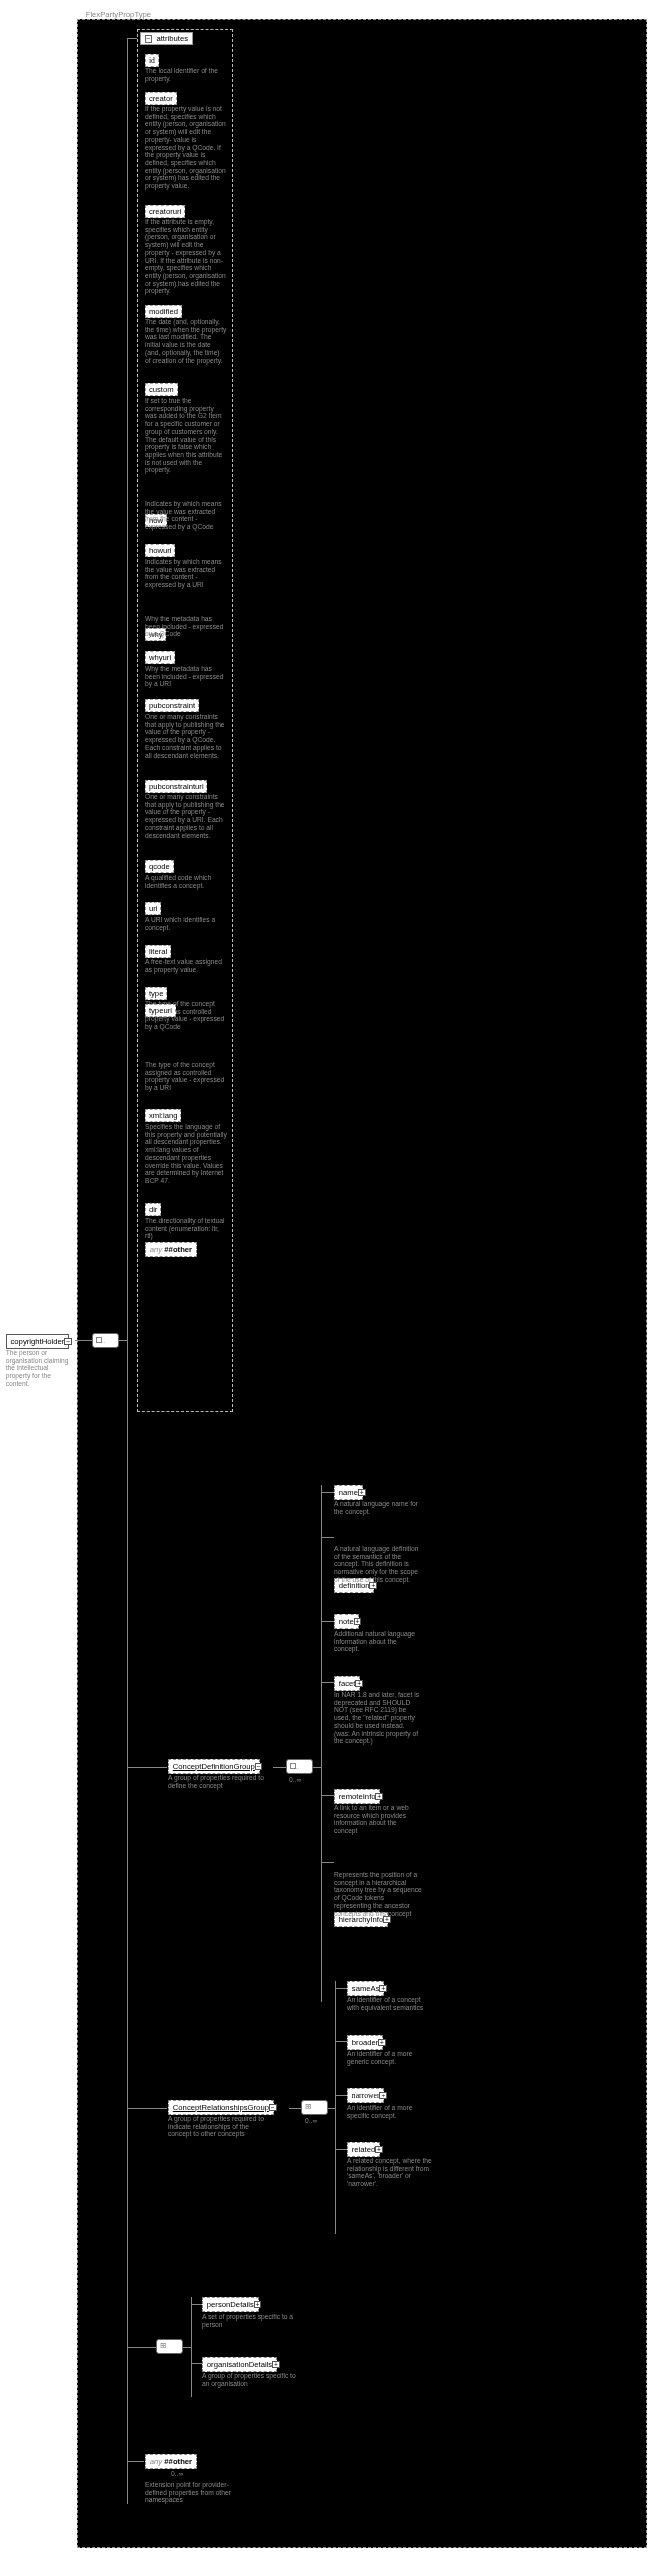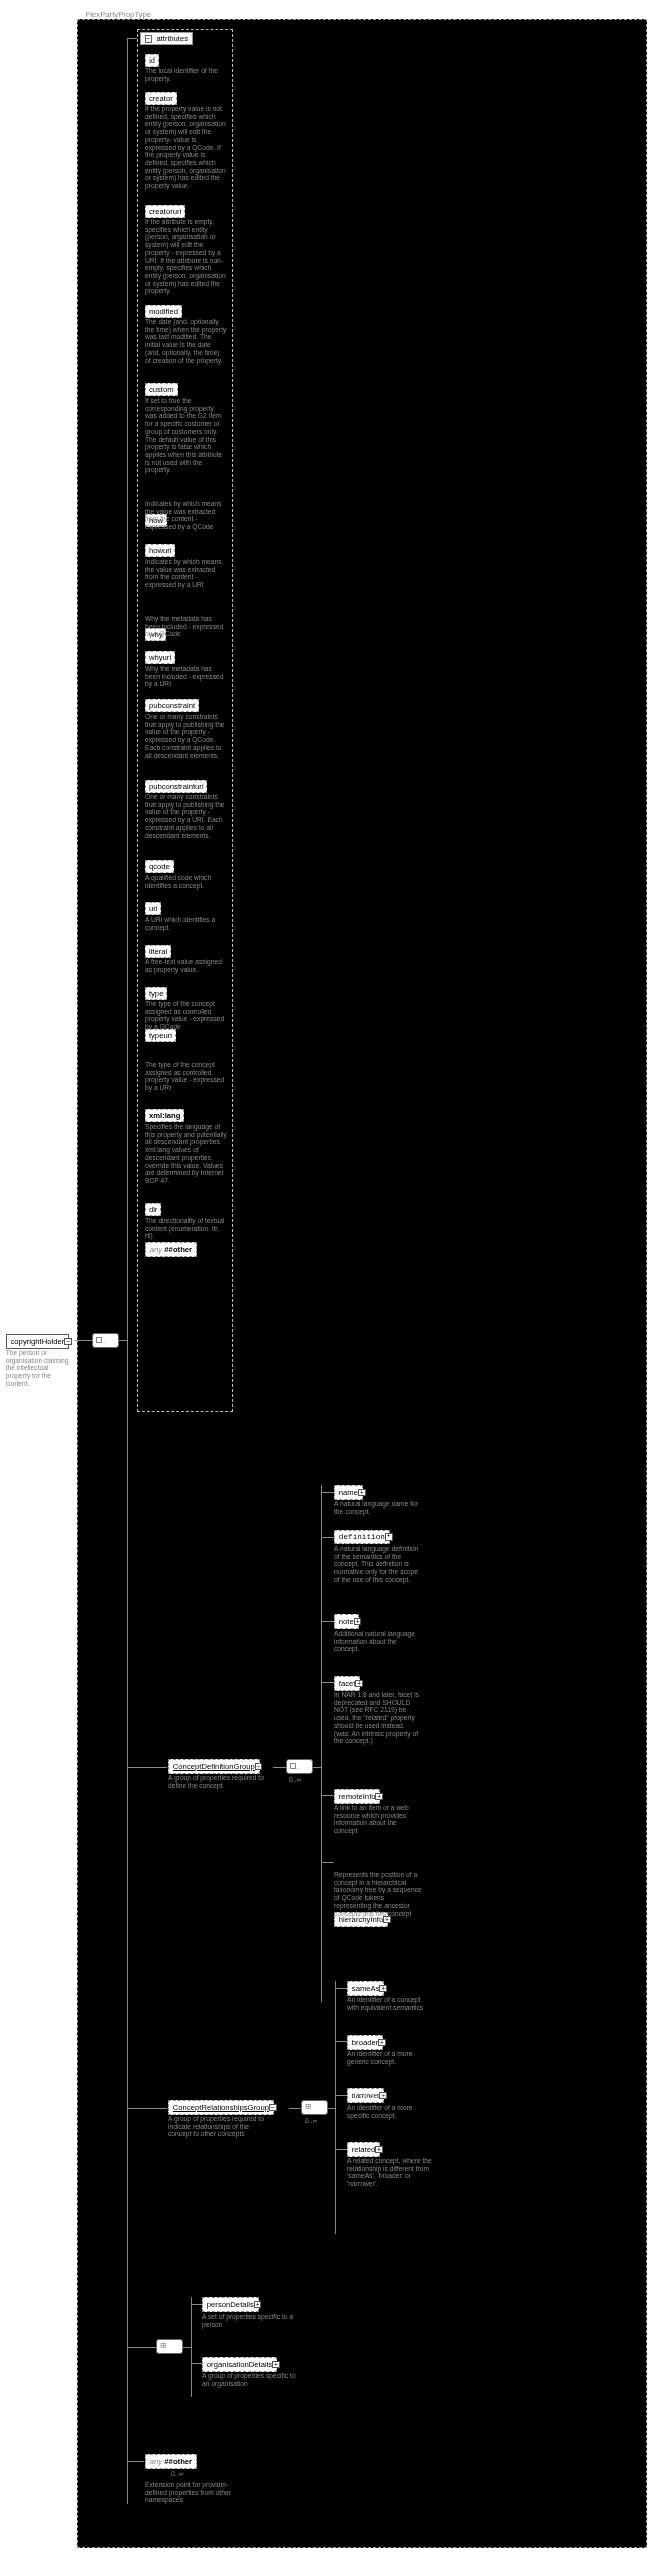--- a/index.html
+++ b/index.html
@@ -213,24 +213,24 @@
 
   <div class="attr-item" style="left:145px; top:902px;"><span>uri</span></div>
   <div class="doc-text" style="left:145px; top:916px; width:82px;">A URI which identifies a concept.</div>
 
   <div class="attr-item" style="left:145px; top:945px;"><span>literal</span></div>
   <div class="doc-text" style="left:145px; top:958px; width:82px;">A free-text value assigned as property value.</div>
 
   <div class="attr-item" style="left:145px; top:987px;"><span>type</span></div>
   <div class="doc-text" style="left:145px; top:1000px; width:82px;">The type of the concept assigned as controlled property value - expressed by a QCode</div>
 
-  <div class="attr-item" style="left:145px; top:1004px;margin-top:25px;"><span>typeuri</span></div>
+  <div class="attr-item" style="left:145px; top:1004px;"><span>typeuri</span></div>
   <div class="doc-text" style="left:145px; top:1061px; width:82px;">The type of the concept assigned as controlled property value - expressed by a URI</div>
 
-  <div class="attr-item" style="left:145px; top:1109px;font-weight:bold;"><span>xml:lang</span></div>
+  <div class="attr-item" style="left:145px; top:1109px;"><span>xml:lang</span></div>
   <div class="doc-text" style="left:145px; top:1123px; width:82px;">Specifies the language of this property and potentially all descendant properties. xml:lang values of descendant properties override this value. Values are determined by Internet BCP 47.</div>
 
   <div class="attr-item" style="left:145px; top:1203px;"><span>dir</span></div>
   <div class="doc-text" style="left:145px; top:1217px; width:82px;">The directionality of textual content (enumeration: ltr, rtl)</div>
 
   <div class="elem-box dashed" style="left:145px; top:1242px;">
     <span style="font-style:italic; color:#888;">any</span>
     <b>##other</b>
   </div>
 
@@ -247,21 +247,21 @@
     </div>
   <div class="occur" style="left:289px; top:1776px;">0..∞</div>
   <div class="line hline" style="left:313px; top:1767px; width:7.7px;"></div>
   <div class="line vline" style="left:321px; top:1485px; height:517px;"></div>
 
   <div class="line hline" style="left:321px; top:1492px; width:13.4px;"></div>
   <div class="elem-box dashed" style="left:334px; top:1485px;"><span>name</span><span class="expand">+</span></div>
   <div class="doc-text" style="left:334px; top:1500px; width:86px;">A natural language name for the concept.</div>
 
   <div class="line hline" style="left:321px; top:1537px; width:13.4px;"></div>
-  <div class="elem-box dashed" style="left:334px; top:1530px;font-family:Liberation Mono, monospace;"><span>definition</span><span class="expand">+</span></div>
+  <div class="elem-box dashed" style="left:334px; top:1578px;"><span>definition</span><span class="expand">+</span></div>
   <div class="doc-text" style="left:334px; top:1545px; width:86px;">A natural language definition of the semantics of the concept. This definition is normative only for the scope of the use of this concept.</div>
 
   <div class="line hline" style="left:321px; top:1621px; width:13.4px;"></div>
   <div class="elem-box dashed" style="left:334px; top:1614px;"><span>note</span><span class="expand">+</span></div>
   <div class="doc-text" style="left:334px; top:1630px; width:86px;">Additional natural language information about the concept.</div>
 
   <div class="line hline" style="left:321px; top:1682px; width:13.4px;"></div>
   <div class="elem-box dashed" style="left:334px; top:1676px;"><span>facet</span><span class="expand">+</span></div>
   <div class="doc-text" style="left:334px; top:1691px; width:88px;">In NAR 1.8 and later, facet is deprecated and SHOULD NOT (see RFC 2119) be used, the "related" property should be used instead. (was: An intrinsic property of the concept.)</div>
 

